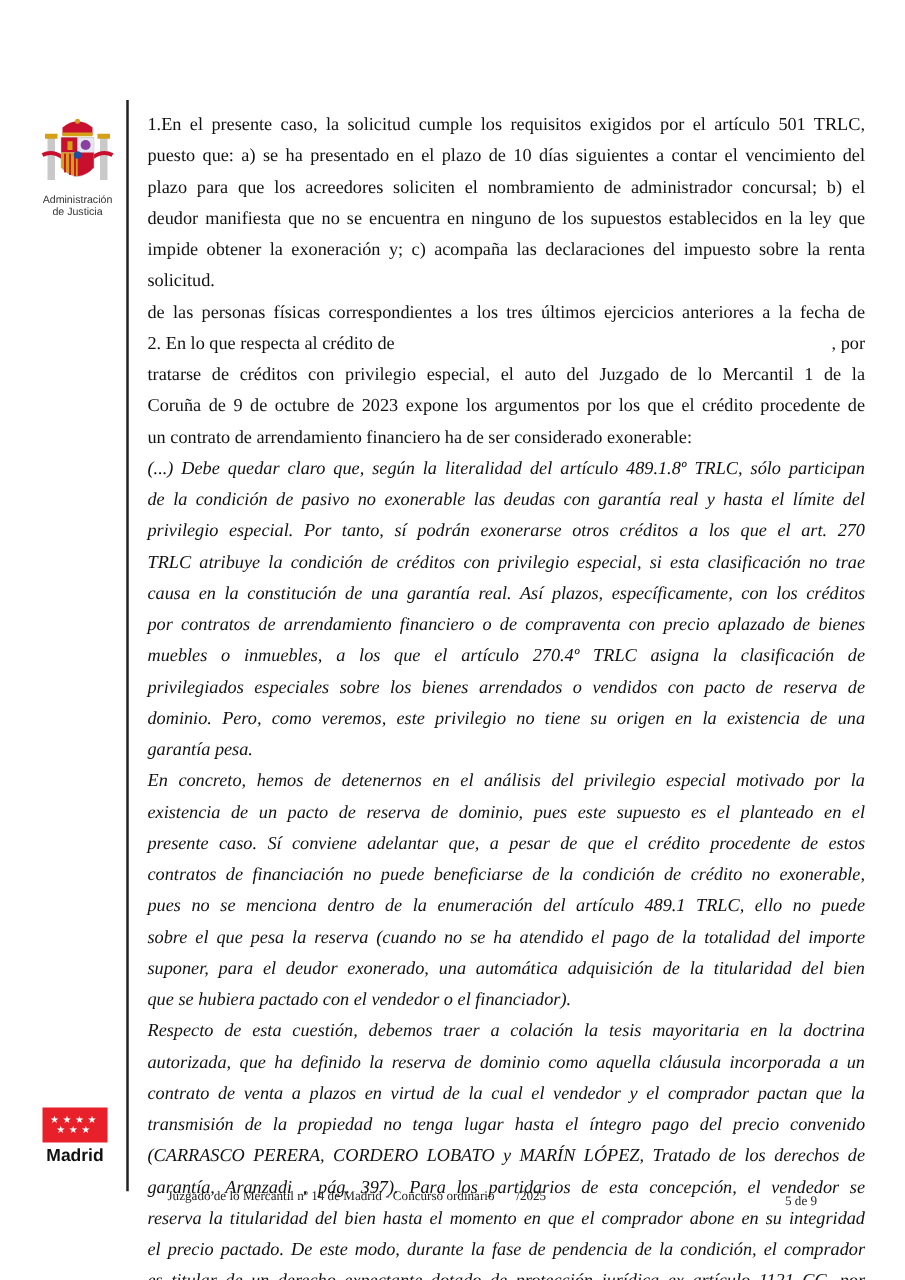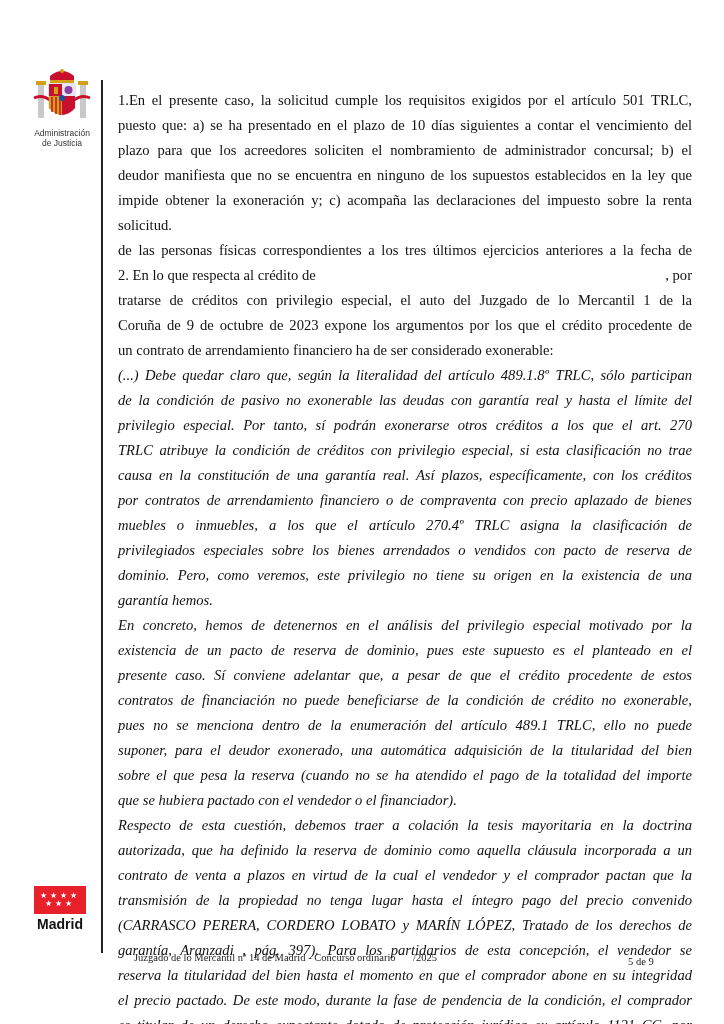--- a/index.html
+++ b/index.html
@@ -1,18 +1,18 @@
 <!DOCTYPE html>
 <html><head>
 <meta charset="utf-8">
 <style>
   html, body { margin:0; padding:0; background:#ffffff; }
   body { width:724px; height:1024px; position:relative; overflow:hidden;
          font-family:"Liberation Serif", "DejaVu Serif", serif; color:#111; }
-  .logo-top { position:absolute; left:22px; top:68px; width:80px; text-align:center; }
+  .logo-top { position:absolute; left:22px; top:94px; width:80px; text-align:center; }
   .arms { width:60px; height:58px; margin:0 auto; display:block; }
   .logo-caption { font-family:"Liberation Sans","DejaVu Sans",sans-serif; font-size:8.5px; line-height:10px; color:#333; margin-top:2px; }
   .vline { position:absolute; left:101px; top:80px; width:2px; height:873px; background:#222; }
   .logo-bottom { position:absolute; left:34px; top:886px; width:52px; text-align:center; }
   .madrid-flag { width:52px; height:28px; background:#e8202a; position:relative; }
   .madrid-flag span { position:absolute; color:#fff; font-size:8px; line-height:8px; }
   .madrid-label { font-family:Liberation Sans, sans-serif; font-weight:bold; font-size:14px; margin-top:2px; color:#111; }
   .content { position:absolute; left:118px; top:88px; width:574px; font-size:14.6px; line-height:25px; text-align:justify; }
   .line { display:block; white-space:nowrap; text-align:justify; text-align-last:justify; height:25px; }
   .line.last { text-align-last:left; }
@@ -91,30 +91,30 @@
   <div class="it">
     <span class="line">(...) Debe quedar claro que, según la literalidad del artículo 489.1.8º TRLC, sólo participan</span>
     <span class="line">de la condición de pasivo no exonerable las deudas con garantía real y hasta el límite del</span>
     <span class="line">privilegio especial. Por tanto, sí podrán exonerarse otros créditos a los que el art. 270</span>
     <span class="line">TRLC atribuye la condición de créditos con privilegio especial, si esta clasificación no trae</span>
     <span class="line">causa en la constitución de una garantía real. Así plazos, específicamente, con los créditos</span>
     <span class="line">por contratos de arrendamiento financiero o de compraventa con precio aplazado de bienes</span>
     <span class="line">muebles o inmuebles, a los que el artículo 270.4º TRLC asigna la clasificación de</span>
     <span class="line">privilegiados especiales sobre los bienes arrendados o vendidos con pacto de reserva de</span>
     <span class="line">dominio. Pero, como veremos, este privilegio no tiene su origen en la existencia de una</span>
-    <span class="line last">garantía hemos.</span>
+    <span class="line last">garantía pesa.</span>
   </div>
   <div class="it">
     <span class="line">En concreto, hemos de detenernos en el análisis del privilegio especial motivado por la</span>
     <span class="line">existencia de un pacto de reserva de dominio, pues este supuesto es el planteado en el</span>
     <span class="line">presente caso. Sí conviene adelantar que, a pesar de que el crédito procedente de estos</span>
     <span class="line">contratos de financiación no puede beneficiarse de la condición de crédito no exonerable,</span>
     <span class="line">pues no se menciona dentro de la enumeración del artículo 489.1 TRLC, ello no puede</span>
+    <span class="line">sobre el que pesa la reserva (cuando no se ha atendido el pago de la totalidad del importe</span>
     <span class="line">suponer, para el deudor exonerado, una automática adquisición de la titularidad del bien</span>
-    <span class="line">sobre el que pesa la reserva (cuando no se ha atendido el pago de la totalidad del importe</span>
     <span class="line last">que se hubiera pactado con el vendedor o el financiador).</span>
   </div>
   <div class="it">
     <span class="line">Respecto de esta cuestión, debemos traer a colación la tesis mayoritaria en la doctrina</span>
     <span class="line">autorizada, que ha definido la reserva de dominio como aquella cláusula incorporada a un</span>
     <span class="line">contrato de venta a plazos en virtud de la cual el vendedor y el comprador pactan que la</span>
     <span class="line">transmisión de la propiedad no tenga lugar hasta el íntegro pago del precio convenido</span>
     <span class="line">(CARRASCO PERERA, CORDERO LOBATO y MARÍN LÓPEZ, Tratado de los derechos de</span>
     <span class="line">garantía, Aranzadi , pág. 397). Para los partidarios de esta concepción, el vendedor se</span>
     <span class="line">reserva la titularidad del bien hasta el momento en que el comprador abone en su integridad</span>

